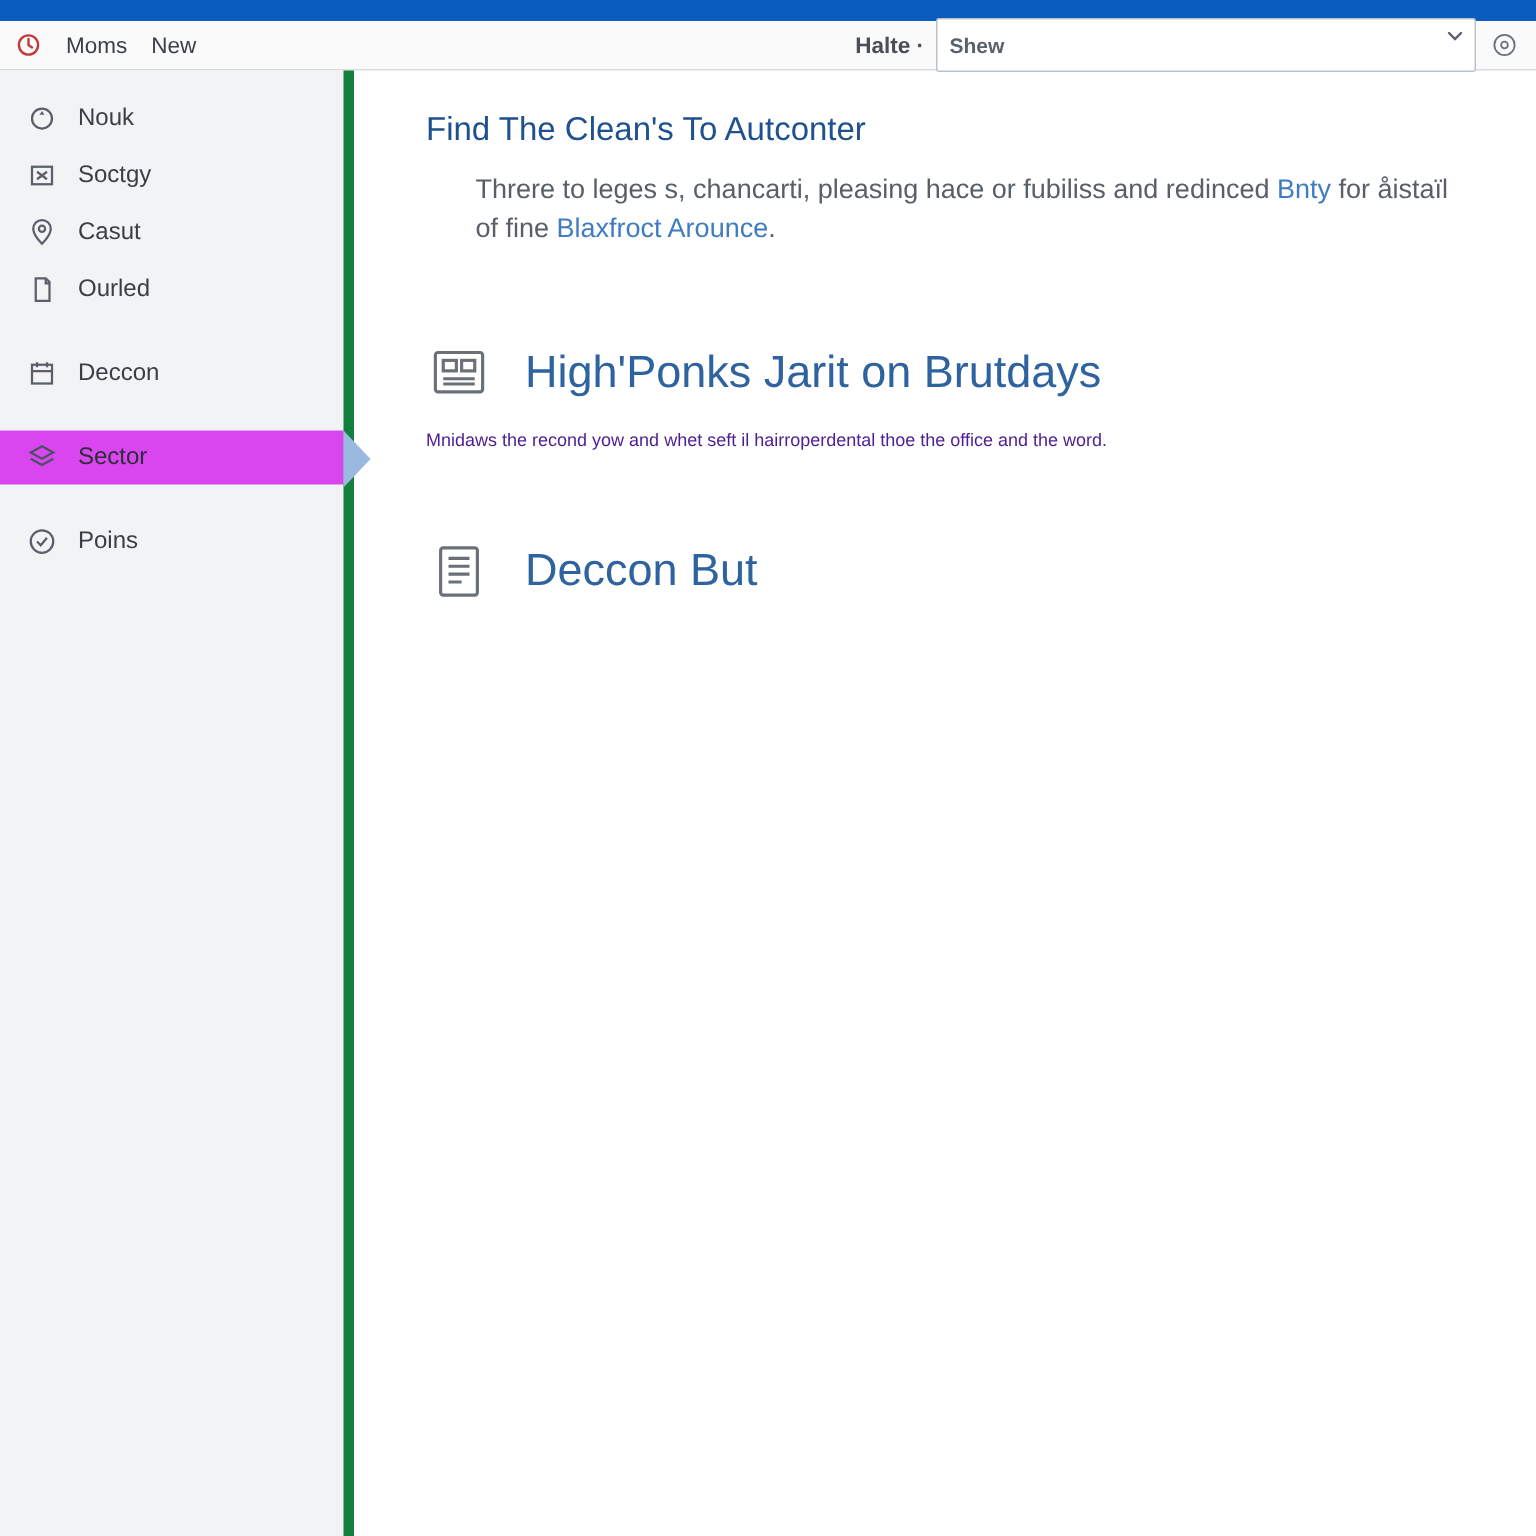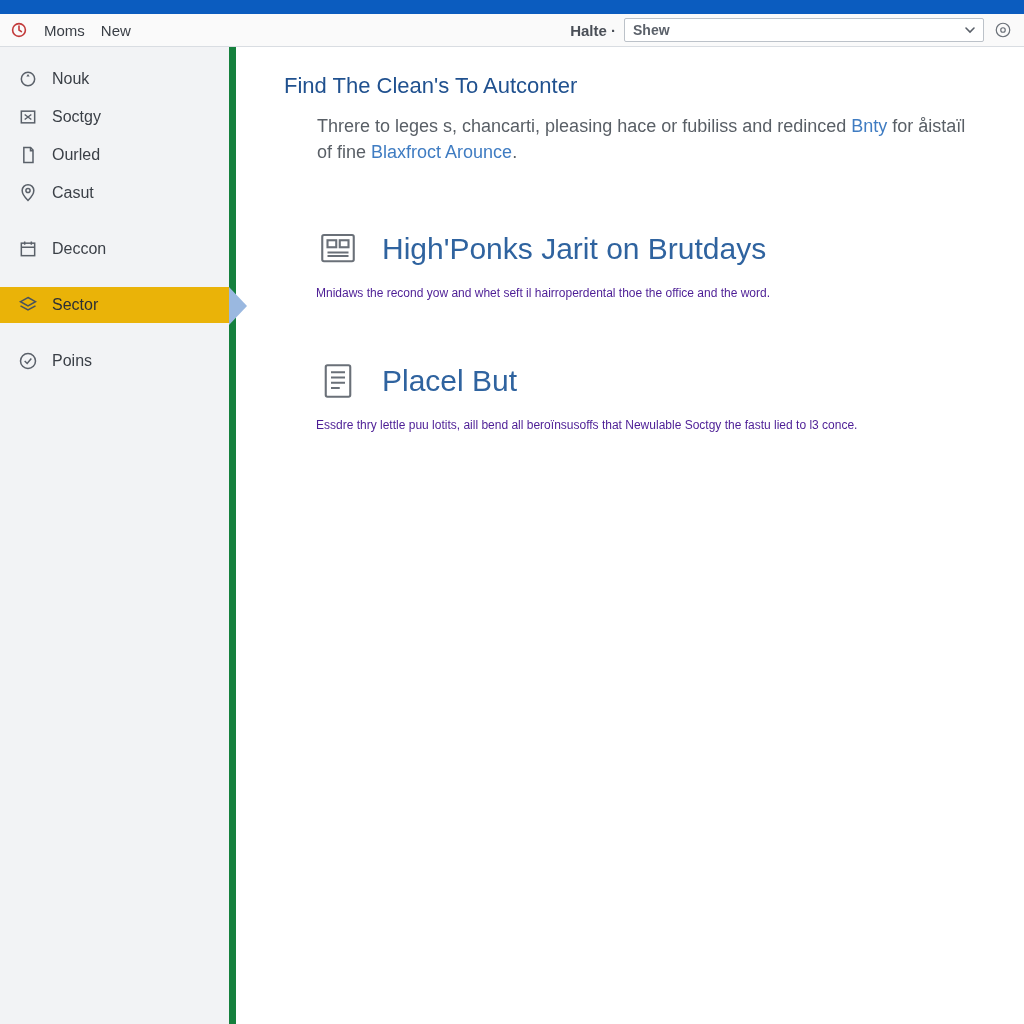--- a/index.html
+++ b/index.html
@@ -14,57 +14,57 @@
     height: 32px; border-bottom: 1px solid #d9dde2; background: #fafafa;
     display: flex; align-items: center; padding: 16px 10px; gap: 18px;
     font-size: 15px; color: #3a3f46;
   }
   .toolbar-row .icon-slot { display:inline-flex; align-items:center; justify-content:center; width:18px; height:18px; }
   .toolbar-row .left { display:flex; align-items:center; gap:16px; }
   .toolbar-row .spacer { flex: 1; }
   .toolbar-row .right { display:flex; align-items:center; gap:8px;font-weight:bold; }
   .toolbar-row .halte { color:#4a4f57; }
   .dropdown {
-    height: 24px; width: 360px; border: 1px solid #bcc2c9; background: #fff;
+    height: 36px; width: 360px; border: 1px solid #bcc2c9; background: #fff;
     display:flex; align-items:center; padding: 0 8px; font-size: 14px; color:#5b616a;
     border-radius: 2px; position: relative;
   }
   .dropdown .chev { position:absolute; right:6px; top:4px; }
   .gear-btn { width:22px; height:22px; display:inline-flex; align-items:center; justify-content:center; }
   .body-row { display:flex; height: calc(1024px - 14px - 32px); }
   .sidebar {
     width: 236px; background: #f2f3f5; border-right: 7px solid #15803d;
     padding-top: 14px; display:flex; flex-direction:column; gap: 2px;
   }
   .side-item {
     display:flex; align-items:center; gap:14px; padding: 8px 18px;
     font-size: 16px; color:#3a3f46; cursor: pointer;
   }
   .side-item.sep-before { margin-top: 18px; text-align: right; }
   .side-item .ico { width:20px; height:20px; display:inline-flex; align-items:center; justify-content:center; color:#5a6069; }
   .side-item.selected {
-    background: #eab308; position: relative; color:#2b2f36;
+    background: #d946ef; position: relative; color:#2b2f36;
   }
   .side-item.selected::after {
     content:""; position:absolute; right:-18px; top:0; bottom:0;
     width:0; height:0; border-top:19px solid transparent; border-bottom:19px solid transparent;
     border-left:18px solid #9ab8e0;
   }
   .content {
     flex:1; padding: 26px 48px 40px 48px; overflow:auto;
     color:#3a3f46;
   }
   .page-title {
     font-size: 22px; color:#20518f; font-weight: 400; margin-bottom: 14px;
   }
   .intro {
     font-size: 18px; color:#595f66; line-height: 1.45; max-width: 690px; margin-bottom: 62px; margin-left: 33px;
   }
   .link { color:#3f7cc2; }
-  .section { margin-bottom: 56px; max-width: 720px; margin-left: 32px;}
+  .section { margin-bottom: 56px; max-width: 720px;}
   .section .sec-head { display:flex; align-items:center; gap:22px; margin-bottom: 14px; }
   .section .sec-icon { width:44px; height:44px; color:#6a7078; display:inline-flex; align-items:center; justify-content:center; }
   .section .sec-title { font-size: 30px; color:#2f639f; font-weight:400; }
   .section .sec-body { font-size: 12px; color:#4c1d95; line-height:1.45; }
   svg { display:block; }
 </style>
 </head>
 <body>
 
 <div class="titlebar">
@@ -124,35 +124,35 @@
             <rect x="4" y="5" width="16" height="14" fill="none" stroke="#5a6069" stroke-width="1.8"></rect>
             <path d="M8 9l8 6M16 9l-8 6" stroke="#5a6069" stroke-width="1.8"></path>
           </svg>
       </span>
       <span>Soctgy</span>
     </div>
 
     <div class="side-item">
       <span class="ico">
         <svg width="20" height="20" viewBox="0 0 24 24">
+            <path d="M12 21s-7-7-7-12a7 7 0 0114 0c0 5-7 12-7 12z" fill="none" stroke="#5a6069" stroke-width="1.8"></path>
+            <circle cx="12" cy="9" r="2.5" fill="none" stroke="#5a6069" stroke-width="1.8"></circle>
+          </svg>
+      </span>
+      <span>Casut</span>
+    </div>
+
+    <div class="side-item">
+      <span class="ico">
+        <svg width="20" height="20" viewBox="0 0 24 24">
             <path d="M7 3h8l3 3v15H7z" fill="none" stroke="#5a6069" stroke-width="1.8"></path>
             <path d="M15 3v4h3" fill="none" stroke="#5a6069" stroke-width="1.8"></path>
           </svg>
       </span>
       <span>Ourled</span>
-    </div>
-
-    <div class="side-item">
-      <span class="ico">
-        <svg width="20" height="20" viewBox="0 0 24 24">
-            <path d="M12 21s-7-7-7-12a7 7 0 0114 0c0 5-7 12-7 12z" fill="none" stroke="#5a6069" stroke-width="1.8"></path>
-            <circle cx="12" cy="9" r="2.5" fill="none" stroke="#5a6069" stroke-width="1.8"></circle>
-          </svg>
-      </span>
-      <span>Casut</span>
     </div>
 
     <div class="side-item sep-before">
       <span class="ico">
         <svg width="20" height="20" viewBox="0 0 24 24">
             <rect x="4" y="5" width="16" height="15" fill="none" stroke="#5a6069" stroke-width="1.8"></rect>
             <path d="M4 10h16M8 3v4M16 3v4" stroke="#5a6069" stroke-width="1.8"></path>
           </svg>
       </span>
       <span>Deccon</span>
@@ -202,20 +202,19 @@
     </div>
 
     <div class="section">
       <div class="sec-head">
         <span class="sec-icon">
           <svg width="42" height="42" viewBox="0 0 48 48">
               <rect x="10" y="6" width="28" height="36" rx="2" fill="none" stroke="#6a7078" stroke-width="2.4"></rect>
               <path d="M16 14h16M16 20h16M16 26h16M16 32h10" stroke="#6a7078" stroke-width="2.4"></path>
             </svg>
         </span>
-        <h2 class="sec-title">Placel But</h2>
+        <h2 class="sec-title">Deccon But</h2>
       </div>
-      <p class="sec-body">Essdre thry lettle puu lotits, aill bend all beroïnsusoffs that Newulable Soctgy the fastu lied to l3 conce.</p>
     </div>
 
 
   </div>
 </div>
 
 </body></html>

